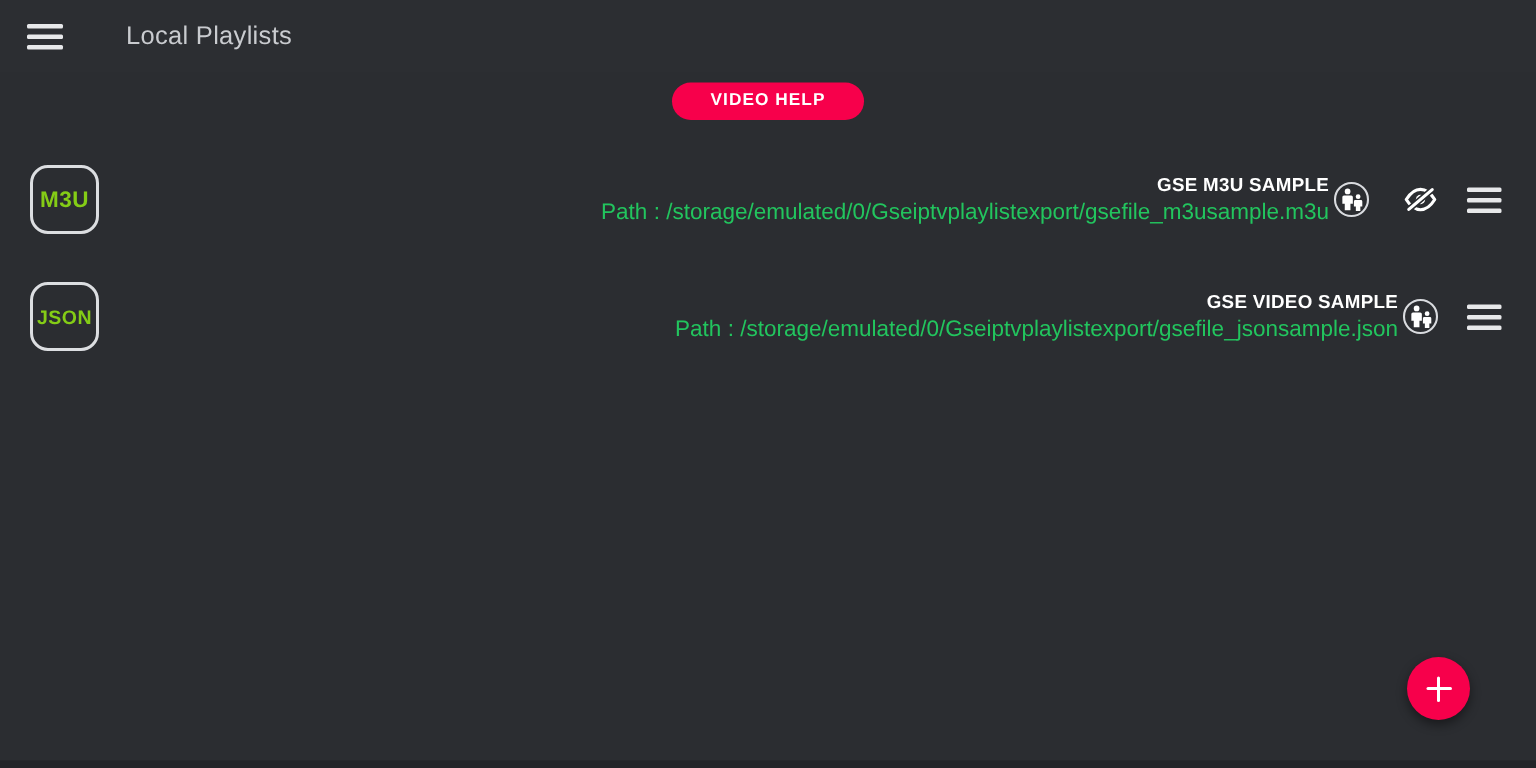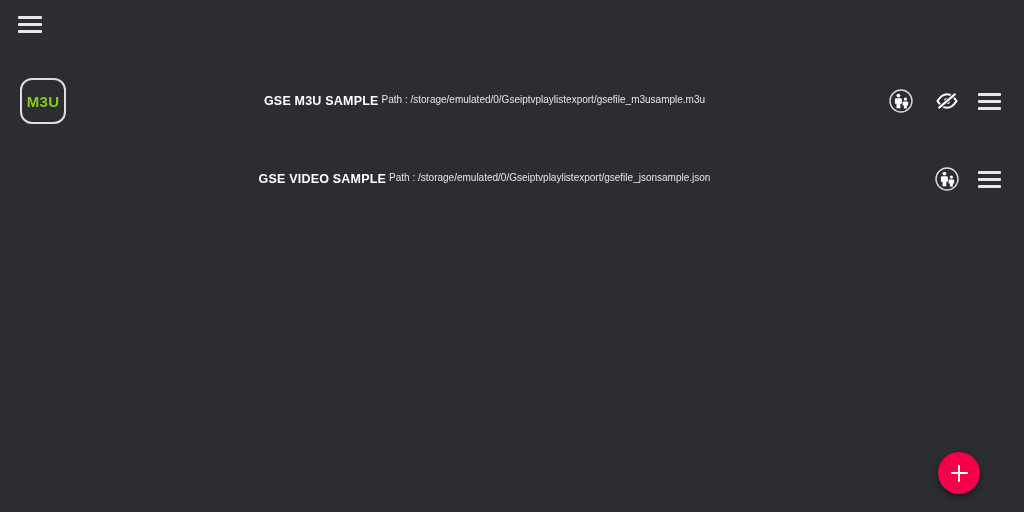--- a/index.html
+++ b/index.html
@@ -108,34 +108,35 @@
     letter-spacing: .3px;
     box-sizing: border-box;
   }
   .badge.small-label { font-size: 13px; }
 
   .row-text {
     margin-left: 17px;
     flex: 1 1 auto;
     min-width: 0;
     display: flex;
+    flex-direction: column;
     justify-content: center;
     gap: 3px;
     text-align: right;
   }
   .row-title {
     font-size: 12.5px;
     font-weight: bold;
     color: #ffffff;
     letter-spacing: .2px;
     white-space: nowrap;
   }
   .row-path {
-    font-size: 10px;
-    color: #e5e5e5;
+    font-size: 15px;
+    color: #22c55e;
     white-space: nowrap;
     overflow: hidden;
     text-overflow: ellipsis;
   }
 
   .row-actions {
     display: flex;
     align-items: center;
     gap: 16px;
     flex: 0 0 auto;
@@ -204,24 +205,28 @@
 </style>
 </head>
 <body>
 
 <div class="appbar">
   <div class="hamburger">
     <span></span>
     <span></span>
     <span></span>
   </div>
+  <div class="appbar-title">Local Playlists</div>
 </div>
 
 <div class="content">
 
+  <div class="help-row">
+    <button class="video-help-btn">VIDEO HELP</button>
+  </div>
 
   <div class="playlist-list">
 
     <div class="playlist-row">
       <div class="badge">M3U</div>
       <div class="row-text">
         <div class="row-title">GSE M3U SAMPLE</div>
         <div class="row-path">Path : /storage/emulated/0/Gseiptvplaylistexport/gsefile_m3usample.m3u</div>
       </div>
       <div class="row-actions">
@@ -244,20 +249,21 @@
         </div>
         <div class="row-menu">
           <span></span>
           <span></span>
           <span></span>
         </div>
       </div>
     </div>
 
     <div class="playlist-row">
+      <div class="badge small-label">JSON</div>
       <div class="row-text">
         <div class="row-title">GSE VIDEO SAMPLE</div>
         <div class="row-path">Path : /storage/emulated/0/Gseiptvplaylistexport/gsefile_jsonsample.json</div>
       </div>
       <div class="row-actions">
         <div class="icon-btn">
           <svg width="26" height="26" viewBox="0 0 26 26" aria-hidden="true">
             <circle cx="13" cy="13" r="11" fill="none" stroke="#d9dbdf" stroke-width="1.4"></circle>
             <circle cx="10.4" cy="7.6" r="1.9" fill="#ffffff"></circle>
             <path d="M8.0 10.3 h4.8 a1.1 1.1 0 0 1 1.1 1.1 v4.4 h-1.6 v4.4 h-3.8 v-4.4 h-1.6 v-4.4 a1.1 1.1 0 0 1 1.1 -1.1 z" fill="#ffffff"></path>

